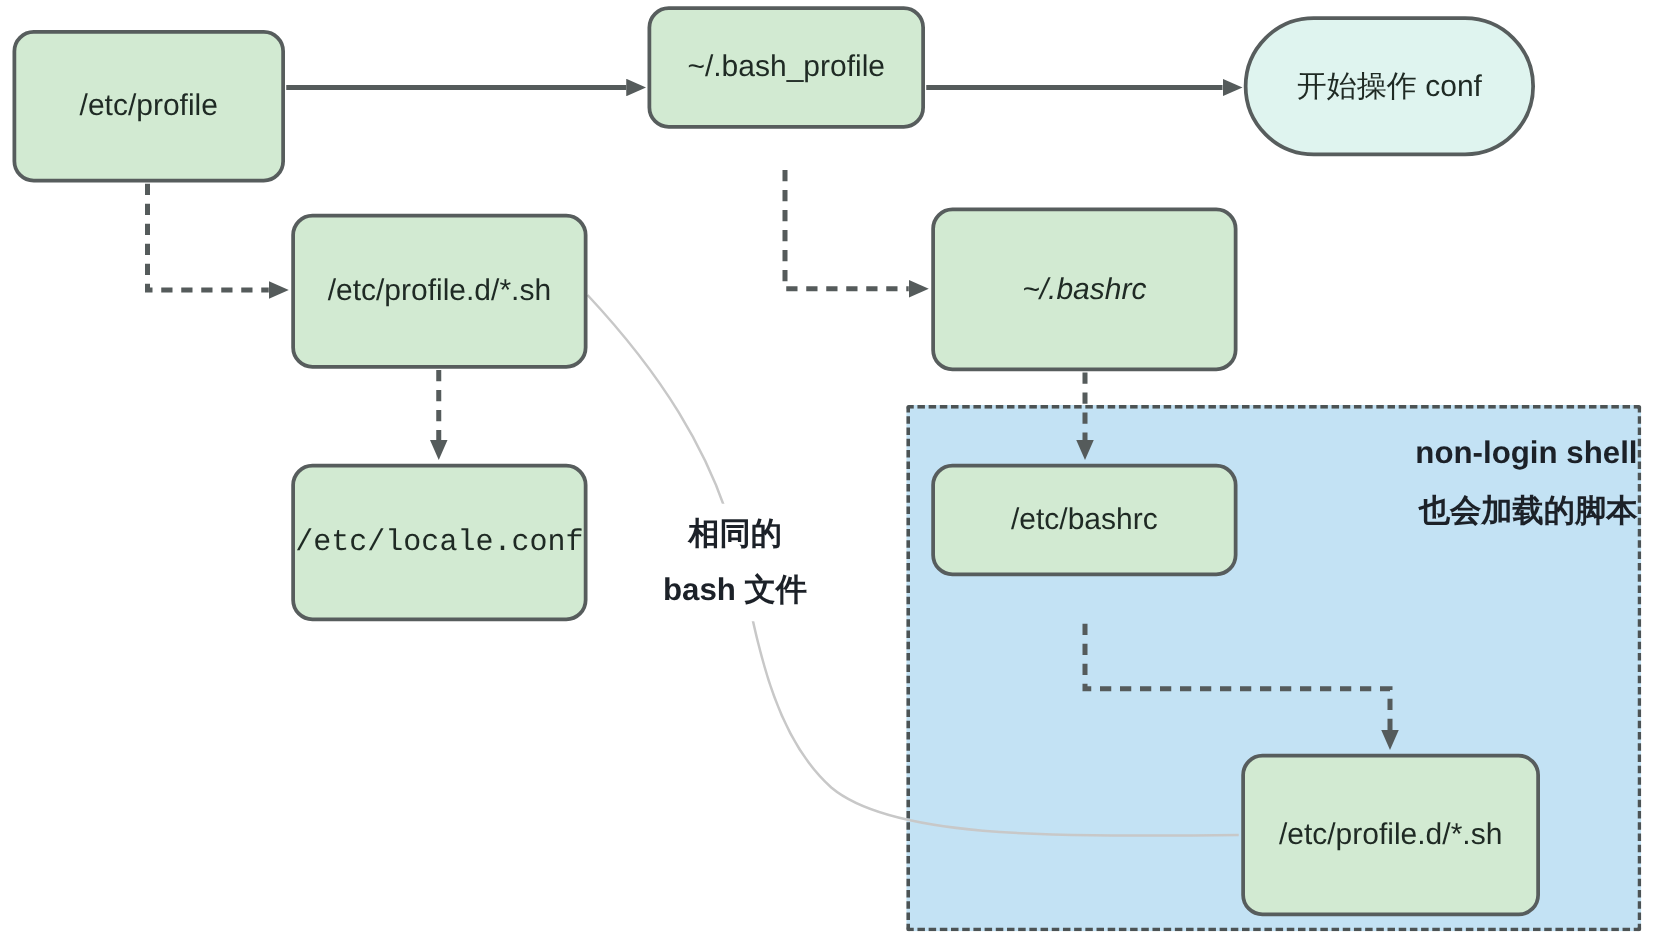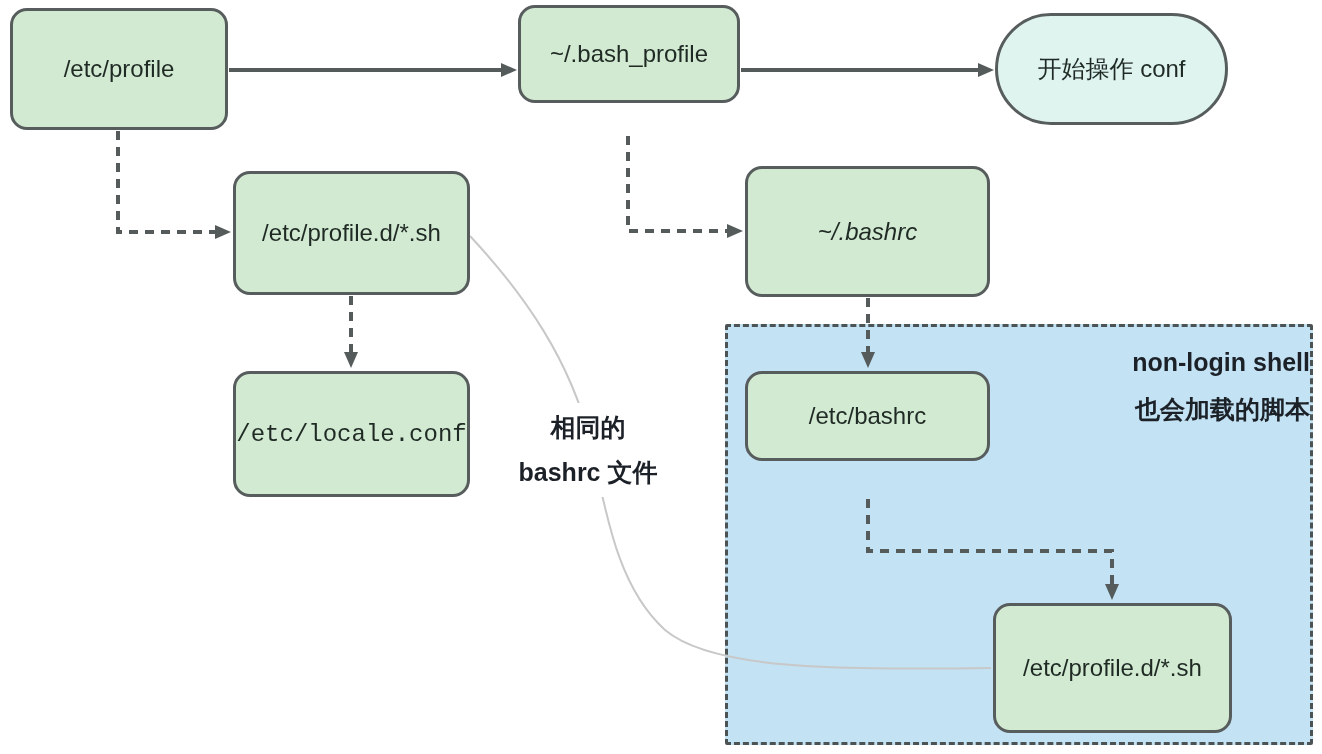--- a/index.html
+++ b/index.html
@@ -64,21 +64,21 @@
     border-radius: 17px;
     font-size: 24px;
     color: var(--text-color);
     text-align: center;
   }
   .node.stadium {
     background: var(--stadium-fill);
     border-radius: 58px;
   }
 
-  .n-etc-profile        { left: 10px;  top: 8px;   width: 218px; height: 122px; }
+  .n-etc-profile        { left: 10px;  top: 24px;   width: 218px; height: 122px; }
   .n-bash-profile       { left: 518px; top: 5px;   width: 222px; height: 98px; }
   .n-start-bash         { left: 995px; top: 13px;  width: 233px; height: 112px; }
   .n-profiled-top       { left: 233px; top: 171px; width: 237px; height: 124px; }
   .n-locale-conf        { left: 233px; top: 371px; width: 237px; height: 126px; font-family: Liberation Mono, monospace; }
   .n-user-bashrc        { left: 745px; top: 166px; width: 245px; height: 131px; font-style: italic; }
   .n-etc-bashrc         { left: 745px; top: 371px; width: 245px; height: 90px; }
   .n-profiled-bottom    { left: 993px; top: 603px; width: 239px; height: 130px; }
 
   .edge-label {
     position: absolute;
@@ -135,16 +135,16 @@
   <div class="node n-locale-conf">/etc/locale.conf</div>
 
   <div class="node n-user-bashrc">~/.bashrc</div>
 
   <div class="node n-etc-bashrc">/etc/bashrc</div>
 
   <div class="node n-profiled-bottom">/etc/profile.d/*.sh</div>
 
   <div class="edge-label">
     <div>相同的</div>
-    <div>bashrc 文件</div>
+    <div>bash 文件</div>
   </div>
 
 </div>
 
 </body></html>

